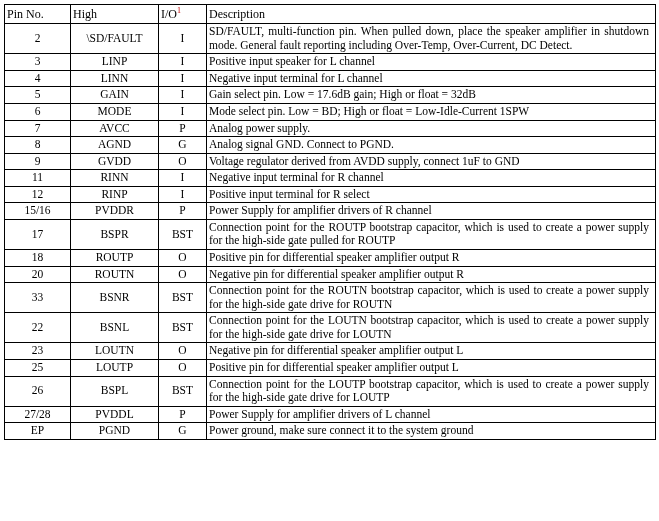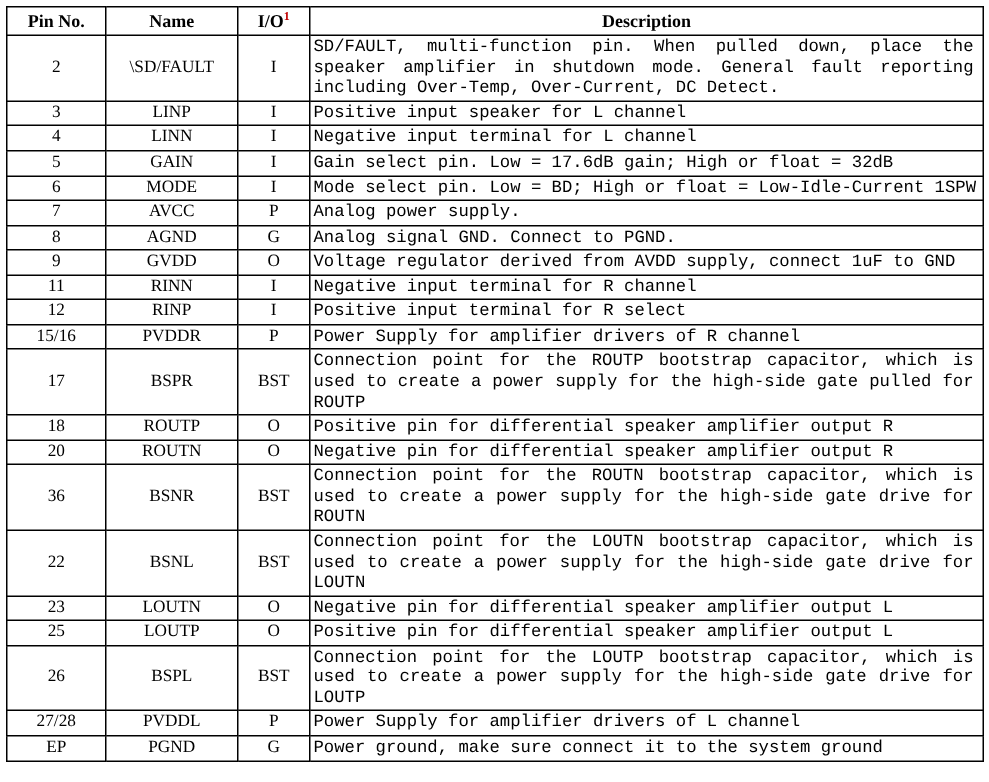--- a/index.html
+++ b/index.html
@@ -33,34 +33,33 @@
 
   table.pintable th,
   table.pintable td {
     border: 1px solid #000000;
     font-size: 11.5px;
     line-height: 1.18;
     padding: 1px 2px;
     vertical-align: middle;
   }
   table.pintable thead th {
-    text-align: center;
-    font-weight: bold;
+    text-align: left;
+    font-weight: normal;
     font-size: 12px;
     padding: 2px 2px;
   }
   td.pin, td.name, td.io {
     text-align: center;
     white-space: pre-line;
   }
   td.desc {
     text-align: left;
     padding-left: 5px;
     padding-right: 4px;
-    font-family: Liberation Mono, monospace;
   }
   td.desc.just {
     text-align: justify;
     text-align-last: left;
     padding-right: 6px;
   }
   sup.fn {
     color: #c00000;
     font-size: 8px;
     vertical-align: super;
@@ -75,21 +74,21 @@
   <table class="pintable">
     <colgroup>
       <col class="c-pin">
       <col class="c-name">
       <col class="c-io">
       <col class="c-desc">
     </colgroup>
     <thead>
       <tr>
         <th>Pin No.</th>
-        <th>Name</th>
+        <th>High</th>
         <th><span class="hdr-io-wrap"><span>I/O</span><sup class="fn">1</sup></span></th>
         <th>Description</th>
       </tr>
     </thead>
     <tbody id="tbody">
         <tr>
           <td class="pin">2</td>
           <td class="name">\SD/FAULT</td>
           <td class="io">I</td>
           <td class="desc just">SD/FAULT, multi-function pin. When pulled down, place the speaker amplifier in shutdown mode.  General fault reporting including Over-Temp, Over-Current, DC Detect.</td>
@@ -166,21 +165,21 @@
           <td class="io">O</td>
           <td class="desc">Positive pin for differential speaker amplifier output R</td>
         </tr>
         <tr>
           <td class="pin">20</td>
           <td class="name">ROUTN</td>
           <td class="io">O</td>
           <td class="desc">Negative pin for differential speaker amplifier output R</td>
         </tr>
         <tr>
-          <td class="pin">36</td>
+          <td class="pin">33</td>
           <td class="name">BSNR</td>
           <td class="io">BST</td>
           <td class="desc just">Connection point for the ROUTN bootstrap capacitor, which is used to create a power supply for the high-side gate drive for ROUTN</td>
         </tr>
         <tr>
           <td class="pin">22</td>
           <td class="name">BSNL</td>
           <td class="io">BST</td>
           <td class="desc just">Connection point for the LOUTN bootstrap capacitor, which is used to create a power supply for the high-side gate drive for LOUTN</td>
         </tr>

